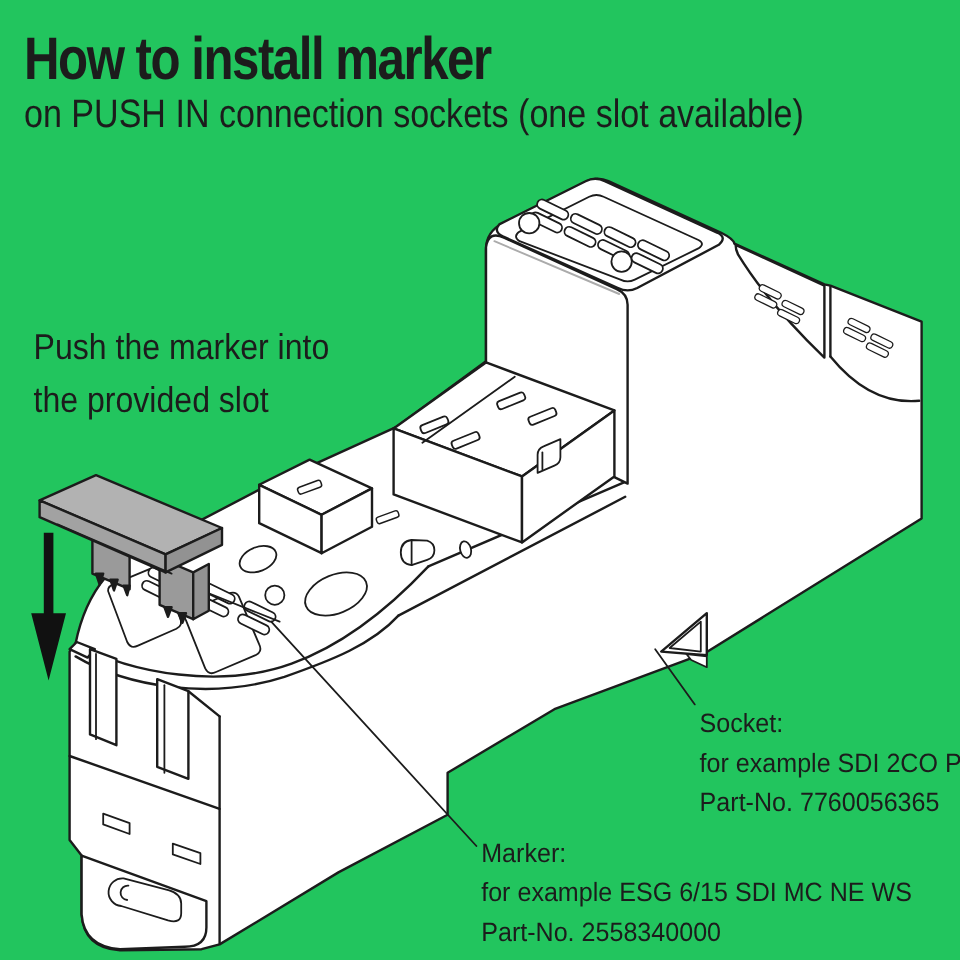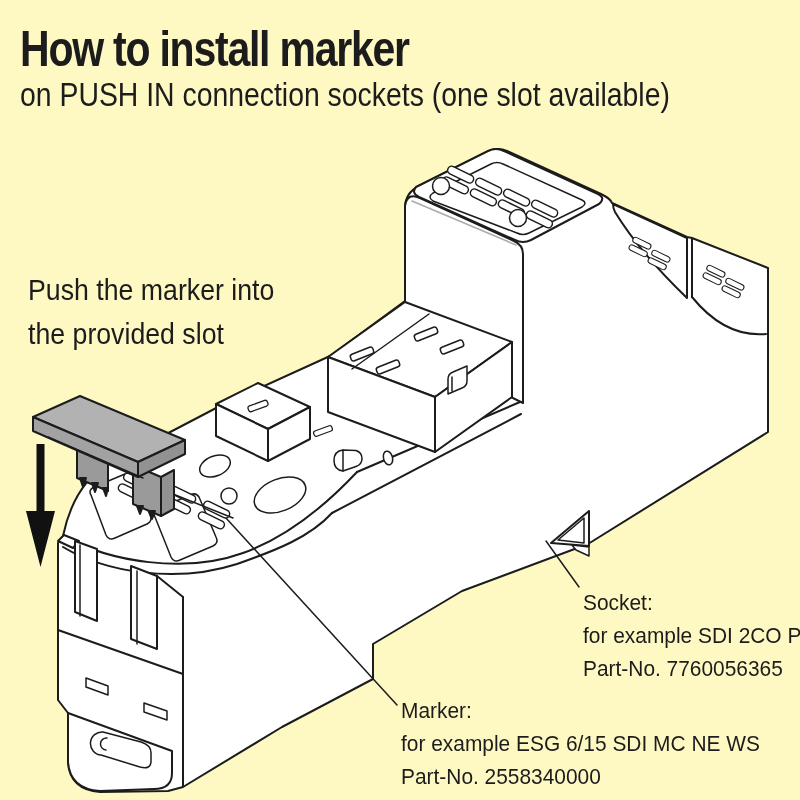--- a/index.html
+++ b/index.html
@@ -1,17 +1,17 @@
 <!DOCTYPE html>
 <html><head>
 <meta charset="utf-8">
 <style>
   html,body{margin:0;padding:0;background:#fff;}
   body{width:800px;height:800px;font-family:"Liberation Sans",sans-serif;color:#1c1c1c;}
-  .canvas{position:relative;width:800px;height:800px;background:#fef9c3;overflow:hidden;}
+  .canvas{position:relative;width:800px;height:800px;background:#22c55e;overflow:hidden;}
   .title{position:absolute;left:20px;top:20px;font-size:50px;font-weight:800;
          letter-spacing:-1.5px;transform:scaleX(.82);transform-origin:left top;white-space:nowrap;}
   .subtitle{position:absolute;left:20px;top:76px;font-size:33px;font-weight:400;
          transform:scaleX(.86);transform-origin:left top;white-space:nowrap;}
   .note{position:absolute;left:28px;top:268px;font-size:30px;line-height:44px;
          transform:scaleX(.89);transform-origin:left top;white-space:nowrap;}
   .lbl{position:absolute;font-size:22px;line-height:33px;transform:scaleX(.95);
          transform-origin:left top;white-space:nowrap;}
   .lbl-socket{left:583px;top:586px;}
   .lbl-marker{left:401px;top:694px;}

